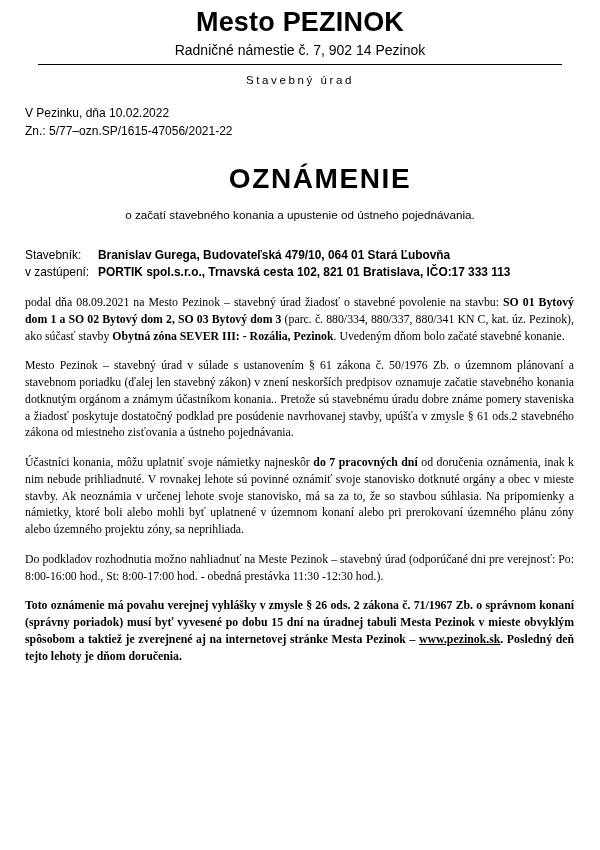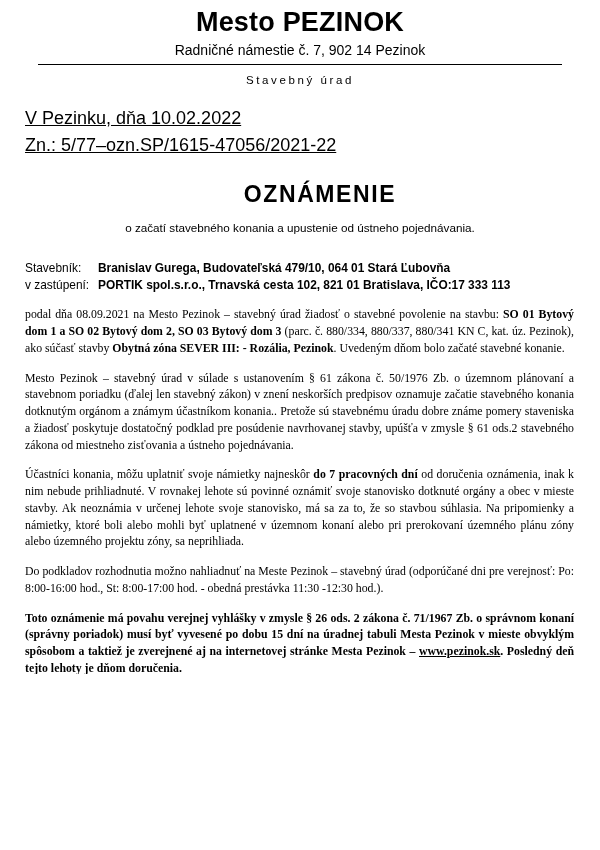--- a/index.html
+++ b/index.html
@@ -42,29 +42,28 @@
   .dept {
     text-align: center;
     font-size: 11.5px;
     letter-spacing: 2.6px;
     margin-top: 9px;
   }
 
   
   .meta {
     margin: 19px 0 0 25px;
-    font-size: 18px;
+    font-size: 12px;
     line-height: 1.45;
-    text-decoration: underline;
   }
 
   
   .notice-title {
     text-align: center;
-    font-size: 23px;
+    font-size: 28px;
     font-weight: bold;
     letter-spacing: 1.6px;
     margin-top: 23px;
     padding-left: 40px;
   }
   .notice-sub {
     text-align: center;
     font-size: 11.7px;
     margin-top: 13px;
   }

